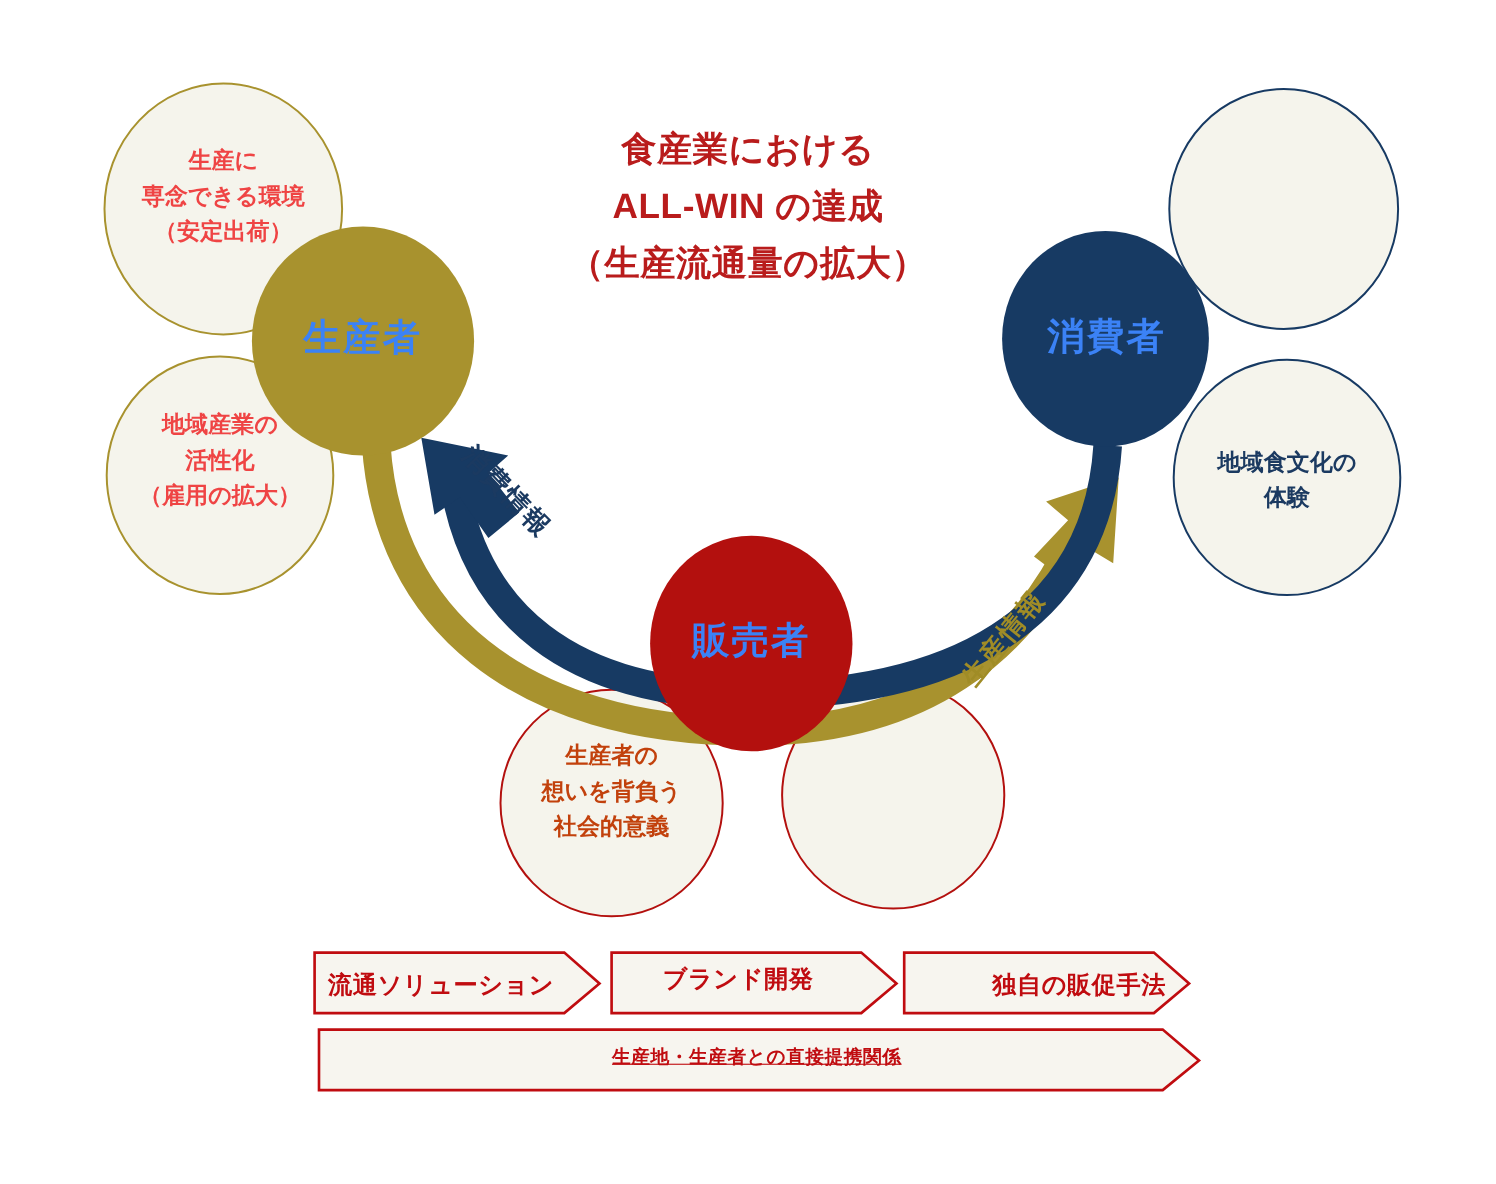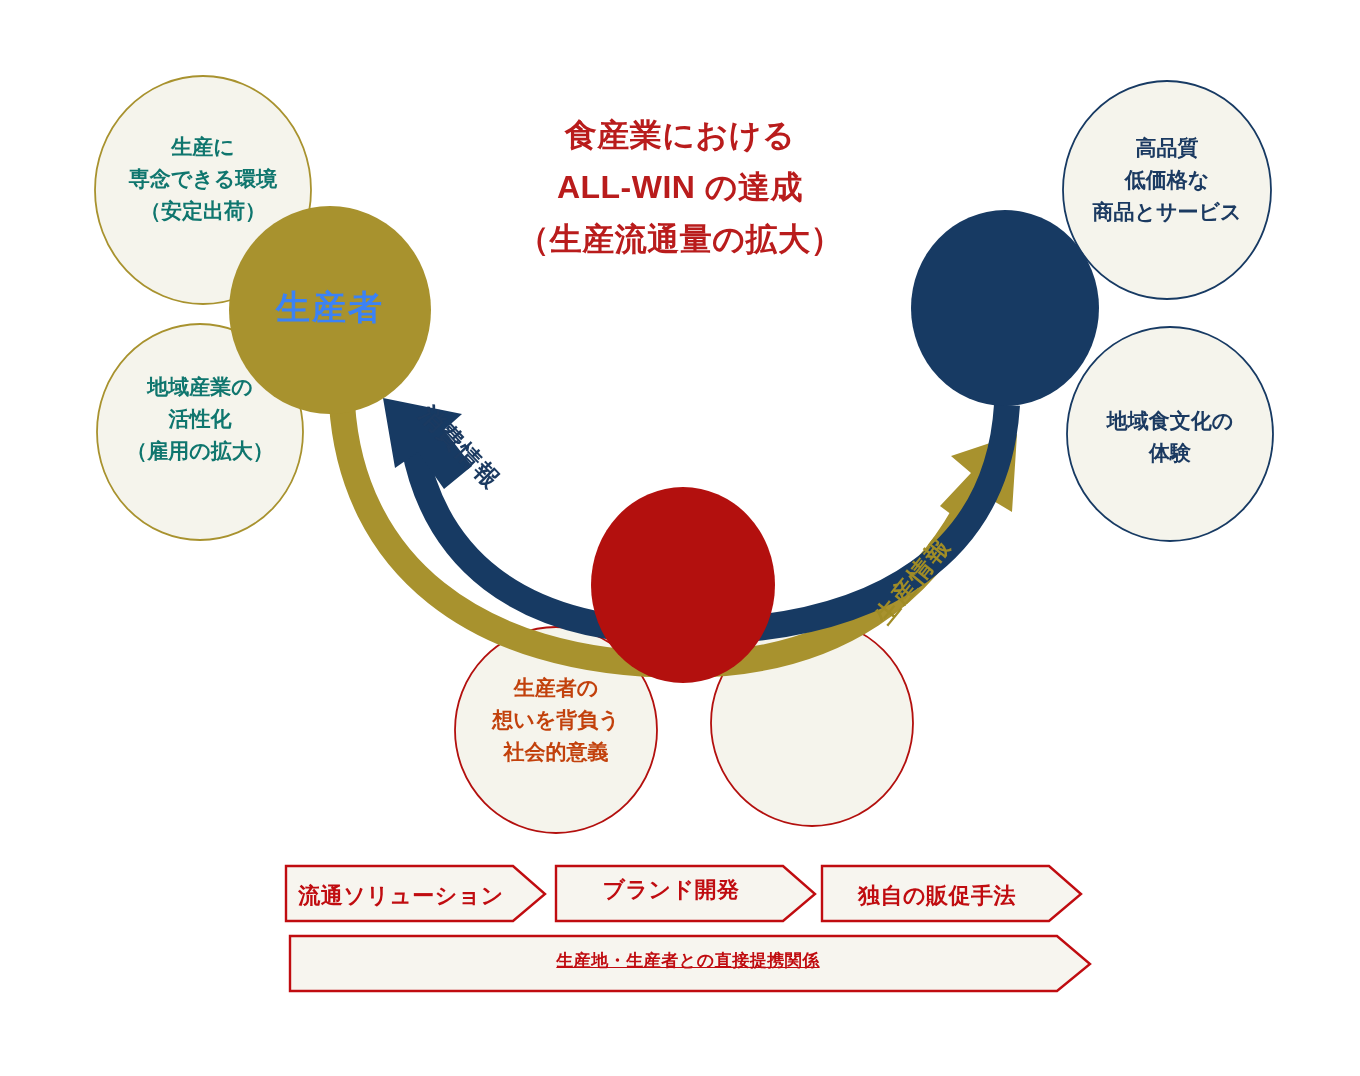--- a/index.html
+++ b/index.html
@@ -57,21 +57,21 @@
   #hub-producer-label { left: 230px; top: 283px; width: 200px; }
   #hub-consumer-label { left: 908px; top: 282px; width: 196px; }
   #hub-seller-label   { left: 585px; top: 559px; width: 196px; }
 
   
   .sat-label {
     font-weight: bold;
     font-size: 21px;
     line-height: 1.52;
   }
-  .sat-gold { color: #0f766e; }
+  .sat-gold { color: #ef4444; }
   .sat-navy { color: #1b3a61; }
   .sat-red  { color: #c2410c; }
 
   #sat-1-label { left:  88px; top: 131px; width: 230px; }
   #sat-2-label { left:  85px; top: 371px; width: 230px; text-align: center; }
   #sat-3-label { left: 1052px; top: 132px; width: 230px; }
   #sat-4-label { left: 1055px; top: 405px; width: 230px; }
   #sat-5-label { left: 444px; top: 672px; width: 224px; }
   #sat-6-label { left: 700px; top: 664px; width: 228px; }
 
@@ -99,21 +99,21 @@
 
   
   .chev-label {
     color: #c00c10;
     font-weight: bold;
     font-size: 22px;
     letter-spacing: 0.5px;
   }
   #chev-1-label { left: 286px; top: 880px; width: 230px; }
   #chev-2-label { left: 556px; top: 876px; width: 230px; font-family: Liberation Mono, monospace; }
-  #chev-3-label { left: 822px; top: 880px; width: 230px; }
+  #chev-3-label { left: 822px; top: 880px; width: 230px; padding-left: 44px; }
   #band-label   { left: 308px; top: 949px; width: 760px; font-size: 17px; text-decoration: underline; }
 </style>
 </head>
 <body>
 
 <div id="stage">
 
   <svg id="art" viewBox="0 0 1360 1076" aria-hidden="true">
 
     <ellipse cx="203" cy="190" rx="108" ry="114" fill="#f5f4ec" stroke="#a8922e" stroke-width="1.8"></ellipse>
@@ -156,30 +156,29 @@
     <g>
       <path d="M 290 936 L 1057 936 L 1090 964 L 1057 991 L 290 991 Z" fill="#f7f5ef" stroke="#c00c10" stroke-width="2.4"></path>
     </g>
   </svg>
 
   <div class="tx" id="title">食産業における
 ALL-WIN の達成
 （生産流通量の拡大）</div>
 
   <div class="tx hub-label" id="hub-producer-label">生産者</div>
+  <div class="tx hub-label" id="hub-consumer-label">消費者</div>
+  <div class="tx hub-label" id="hub-seller-label">販売者</div>
 
   <div class="tx sat-label sat-gold" id="sat-1-label">生産に
 専念できる環境
 （安定出荷）</div>
   <div class="tx sat-label sat-gold" id="sat-2-label">地域産業の
 活性化
 （雇用の拡大）</div>
-  <div class="tx sat-label sat-navy" id="sat-3-label">高品質
-低価格な
-商品とサービス</div>
   <div class="tx sat-label sat-navy" id="sat-4-label">地域食文化の
 体験</div>
   <div class="tx sat-label sat-red" id="sat-5-label">生産者の
 想いを背負う
 社会的意義</div>
 
   <div class="tx flow-label" id="flow-consume-label">消費情報</div>
   <div class="tx flow-label" id="flow-produce-label">生産情報</div>
 
   <div class="tx chev-label" id="chev-1-label">流通ソリューション</div>

